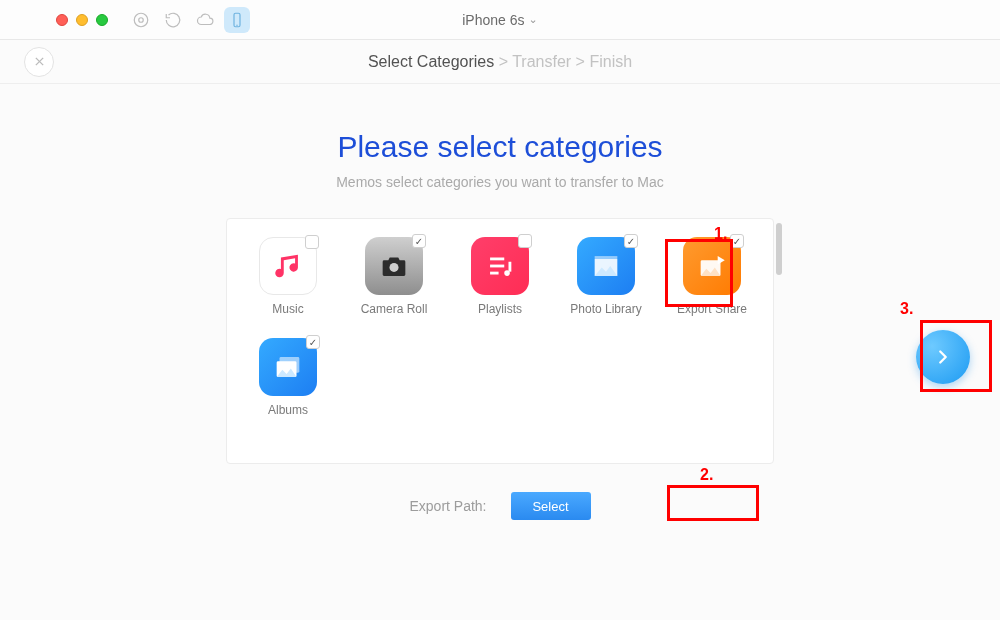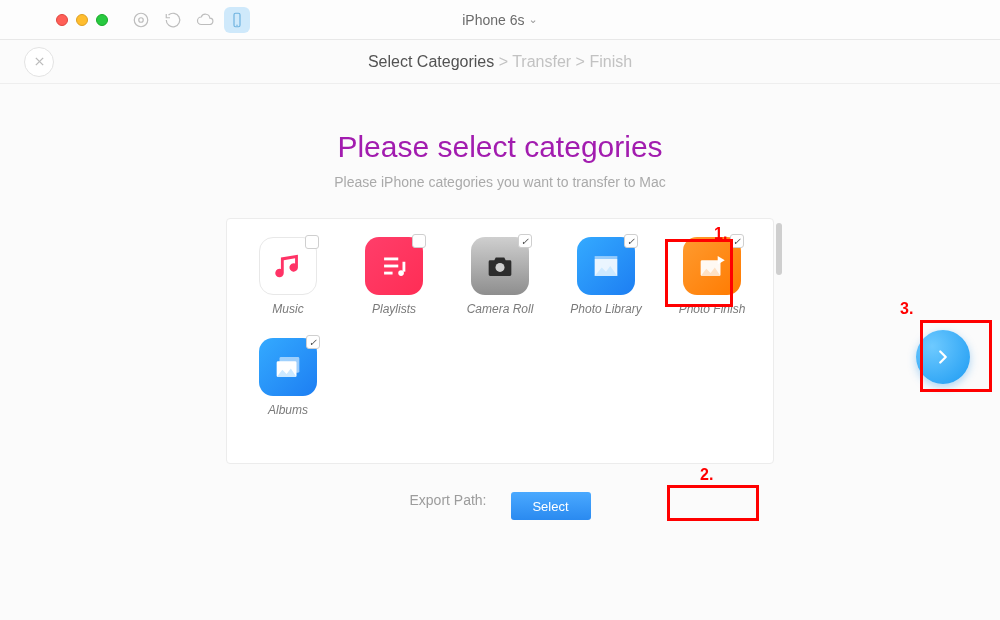--- a/index.html
+++ b/index.html
@@ -24,26 +24,26 @@
 
   
   .crumb-bar { height: 44px; display: flex; align-items: center; position: relative; border-bottom: 1px solid #eee; }
   .close-btn { width: 30px; height: 30px; border: 1px solid #e3e3e3; border-radius: 50%; display: flex; align-items: center; justify-content: center; margin-left: 24px; cursor: pointer; color: #bbb; font-size: 14px; background: #fff; }
   .crumbs { position: absolute; left: 50%; transform: translateX(-50%); font-size: 16px; }
   .crumb-active { color: #525252; }
   .crumb-inactive { color: #c2c2c2; }
 
   
   .heading { text-align: center; margin-top: 46px; }
-  .heading h1 { font-size: 30px; font-weight: 400; color: #a21caf; }
+  .heading h1 { font-size: 30px; font-weight: 400; color: #1d4ed8; }
   .heading p  { margin-top: 10px; font-size: 14px; color: #aaa; }
 
   
   .panel-wrap { display: flex; justify-content: center; margin-top: 28px; position: relative; }
-  .panel { width: 548px; height: 246px; border: 1px solid #ececec; border-radius: 4px; background: #fff; position: relative; font-style: italic; }
+  .panel { width: 548px; height: 246px; border: 1px solid #ececec; border-radius: 4px; background: #fff; position: relative; }
   .grid { display: grid; grid-template-columns: repeat(5, 100px); column-gap: 6px; row-gap: 22px; justify-content: center; padding-top: 18px; }
   .cat { display: flex; flex-direction: column; align-items: center; position: relative; cursor: pointer; }
   .tile { width: 58px; height: 58px; border-radius: 14px; position: relative; display: flex; align-items: center; justify-content: center; }
   .chk { position: absolute; top: -3px; right: -3px; width: 14px; height: 14px; background: #fff; border: 1px solid #cfcfcf; border-radius: 3px; display: flex; align-items: center; justify-content: center; font-size: 10px; color: #555; }
   .chk.on::after { content: "✓"; }
   .lbl { margin-top: 7px; font-size: 12px; color: #7a7a7a; white-space: nowrap; }
   .tile svg { width: 34px; height: 34px; }
 
   
   .music     { background: #fff; border: 1px solid #e8e8e8; }
@@ -54,21 +54,21 @@
   .photolib  { background: linear-gradient(135deg,#34aaff,#1d7ef2); }
   .photoshare{ background: linear-gradient(135deg,#ff9b2f,#ff7a00); }
   .albums    { background: linear-gradient(135deg,#34aaff,#1d7ef2); }
   .bookmarks { background: #fff; border: 1px solid #e8e8e8; }
   .books     { background: linear-gradient(135deg,#ff9b2f,#ff7a00); }
 
   
   .scroll-track { position: absolute; right: -9px; top: 4px; width: 6px; height: 52px; background: #cfcfcf; border-radius: 3px; }
 
   
-  .export-row { display: flex; justify-content: center; margin-top: 28px; gap: 24px; position: relative; }
+  .export-row { display: flex; align-items: center; justify-content: center; margin-top: 28px; gap: 24px; position: relative; }
   .export-label { font-size: 14px; color: #9c9c9c; }
   .path-input { width: 330px; height: 28px; border: 1px solid #dedede; border-radius: 3px; padding: 0 10px; font-size: 13px; color: #555; background: #fff; }
   .select-btn { width: 80px; height: 28px; background: linear-gradient(180deg,#4aa9ff,#2a8af0); color: #fff; border: none; border-radius: 3px; font-size: 13px; cursor: pointer; }
 
   
   .next-btn { position: absolute; top: 330px; right: 30px; width: 54px; height: 54px; border-radius: 50%; background: radial-gradient(circle at 30% 30%, #6ecaff, #1c9af2); display: flex; align-items: center; justify-content: center; cursor: pointer; box-shadow: 0 3px 8px rgba(30,140,230,.35); }
   .next-btn svg { width: 22px; height: 22px; stroke: #fff; }
 
   
   .anno-box { position: absolute; border: 3px solid #ff0000; pointer-events: none; }
@@ -125,87 +125,87 @@
     <span class="crumb-active">Select Categories</span>
     <span class="crumb-inactive"> &gt; </span>
     <span class="crumb-inactive">Transfer</span>
     <span class="crumb-inactive"> &gt; </span>
     <span class="crumb-inactive">Finish</span>
   </div>
 </div>
 
 <div class="heading">
   <h1>Please select categories</h1>
-  <p>Please iPhone categories you want to transfer to Mac</p>
+  <p>Memos select categories you want to transfer to Mac</p>
 </div>
 
 <div class="panel-wrap">
   <div class="panel">
     <div class="scroll-track"></div>
     <div class="grid">
 
       <div class="cat">
         <div class="tile music">
           <svg viewBox="0 0 24 24">
               <path fill="#ff3366" d="M9 17a3 3 0 1 1-2-2.83V6l12-2v9a3 3 0 1 1-2-2.83V6.6L9 8v9z"></path>
             </svg>
           <div class="chk"></div>
         </div>
         <div class="lbl">Music</div>
       </div>
 
 
+
+      <div class="cat">
+        <div class="tile camroll">
+          <svg viewBox="0 0 24 24" fill="#2c2c2c">
+              <path d="M5 8h3l1-2h6l1 2h3a1 1 0 0 1 1 1v9a1 1 0 0 1-1 1H5a1 1 0 0 1-1-1V9a1 1 0 0 1 1-1z"></path>
+              <circle cx="12" cy="13" r="3.2" fill="#cfcfcf"></circle>
+            </svg>
+          <div class="chk on"></div>
+        </div>
+        <div class="lbl">Camera Roll</div>
+      </div>
 
       <div class="cat">
         <div class="tile playlist">
           <svg viewBox="0 0 24 24" fill="#fff">
               <rect x="5" y="6" width="10" height="2"></rect>
               <rect x="5" y="11" width="10" height="2"></rect>
               <rect x="5" y="16" width="6" height="2"></rect>
               <circle cx="17" cy="17" r="2"></circle>
               <rect x="18" y="9" width="2" height="7"></rect>
             </svg>
           <div class="chk"></div>
         </div>
         <div class="lbl">Playlists</div>
       </div>
 
       <div class="cat">
-        <div class="tile camroll">
-          <svg viewBox="0 0 24 24" fill="#2c2c2c">
-              <path d="M5 8h3l1-2h6l1 2h3a1 1 0 0 1 1 1v9a1 1 0 0 1-1 1H5a1 1 0 0 1-1-1V9a1 1 0 0 1 1-1z"></path>
-              <circle cx="12" cy="13" r="3.2" fill="#cfcfcf"></circle>
-            </svg>
-          <div class="chk on"></div>
-        </div>
-        <div class="lbl">Camera Roll</div>
-      </div>
-
-      <div class="cat">
         <div class="tile photolib">
           <svg viewBox="0 0 24 24" fill="#fff">
               <path d="M4 7h16v12H4z" opacity=".9"></path>
               <path d="M4 19l5-6 3 3 3-4 5 7H4z" fill="#cde9ff"></path>
               <rect x="4" y="5" width="16" height="2" opacity=".5"></rect>
             </svg>
           <div class="chk on"></div>
         </div>
         <div class="lbl">Photo Library</div>
       </div>
 
       <div class="cat">
         <div class="tile photoshare">
           <svg viewBox="0 0 24 24" fill="#fff">
               <rect x="4" y="8" width="14" height="11" rx="1" opacity=".95"></rect>
               <path d="M4 19l4-5 3 3 3-4 4 6H4z" fill="#ffe1c4"></path>
               <path d="M16 5l5 3-5 3V5z"></path>
             </svg>
           <div class="chk on"></div>
         </div>
-        <div class="lbl">Photo Finish</div>
+        <div class="lbl">Export Share</div>
       </div>
 
       <div class="cat">
         <div class="tile albums">
           <svg viewBox="0 0 24 24" fill="#fff">
               <rect x="6" y="5" width="14" height="11" rx="1" opacity=".55"></rect>
               <rect x="4" y="8" width="14" height="11" rx="1"></rect>
               <path d="M4 19l4-5 3 3 3-4 4 6H4z" fill="#cde9ff"></path>
             </svg>
           <div class="chk on"></div>

